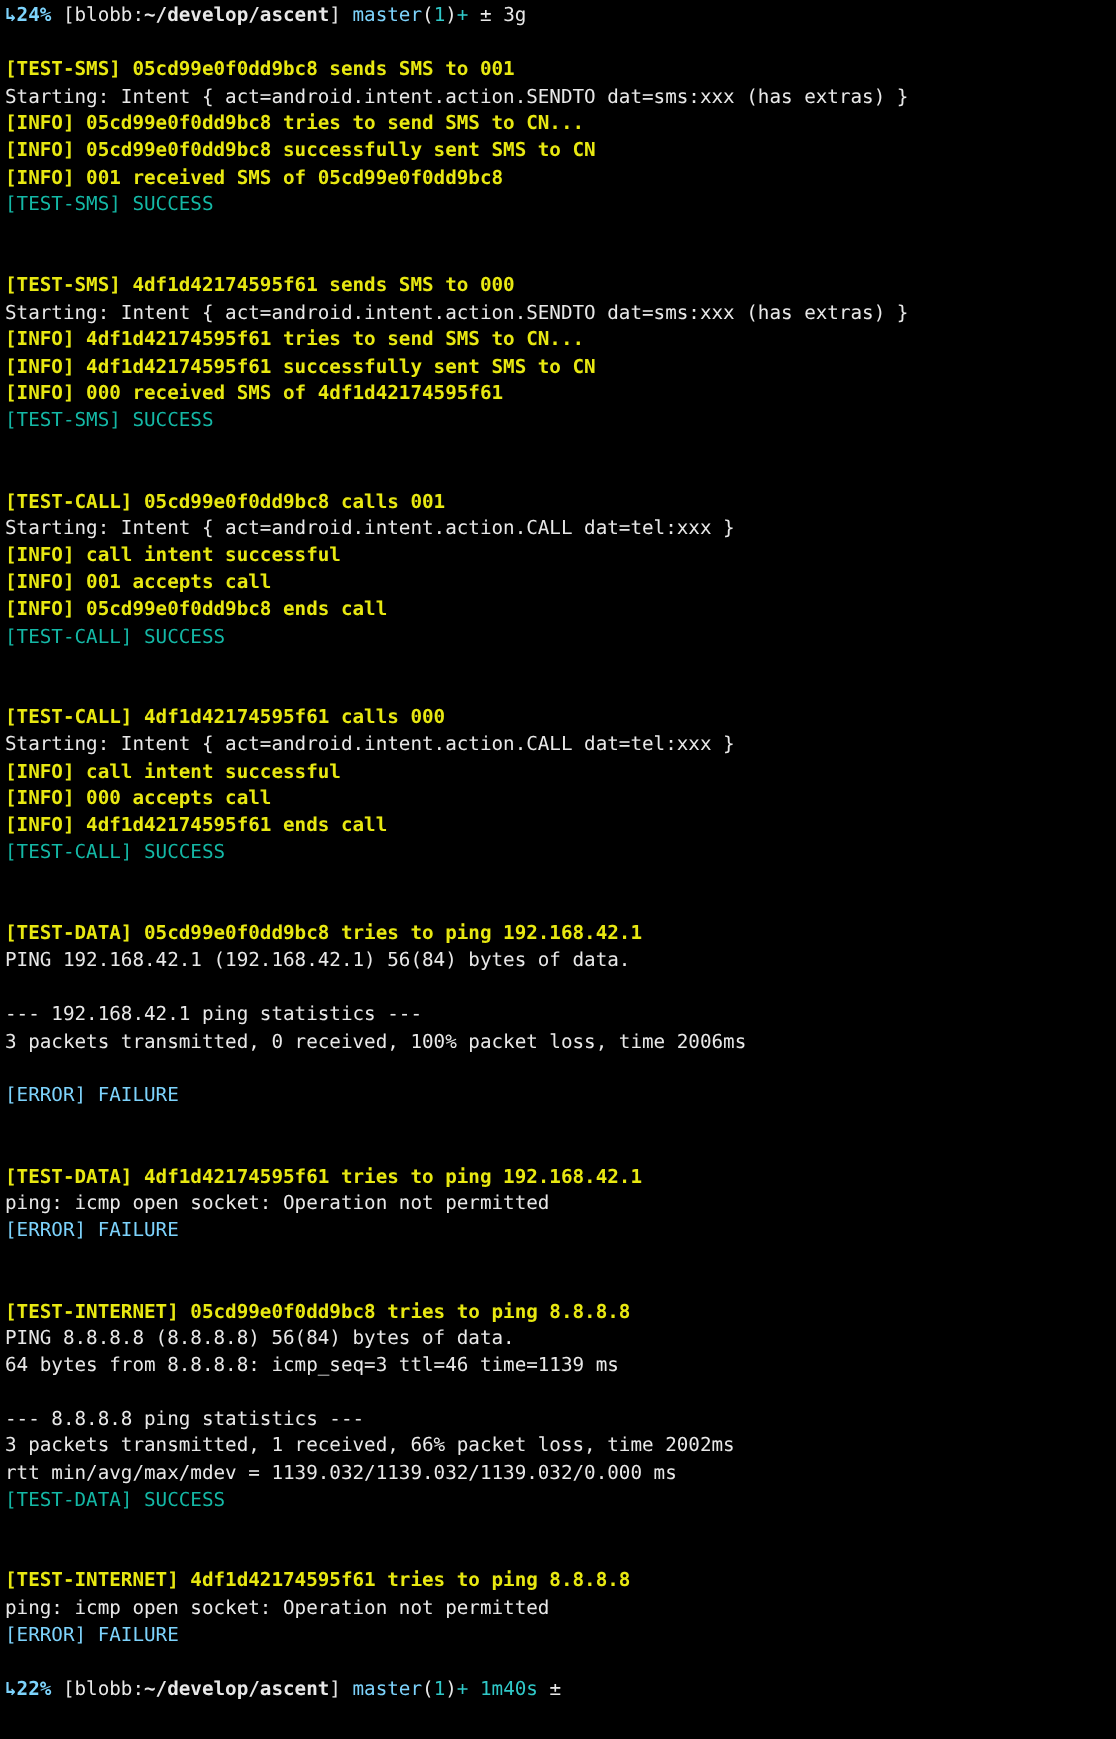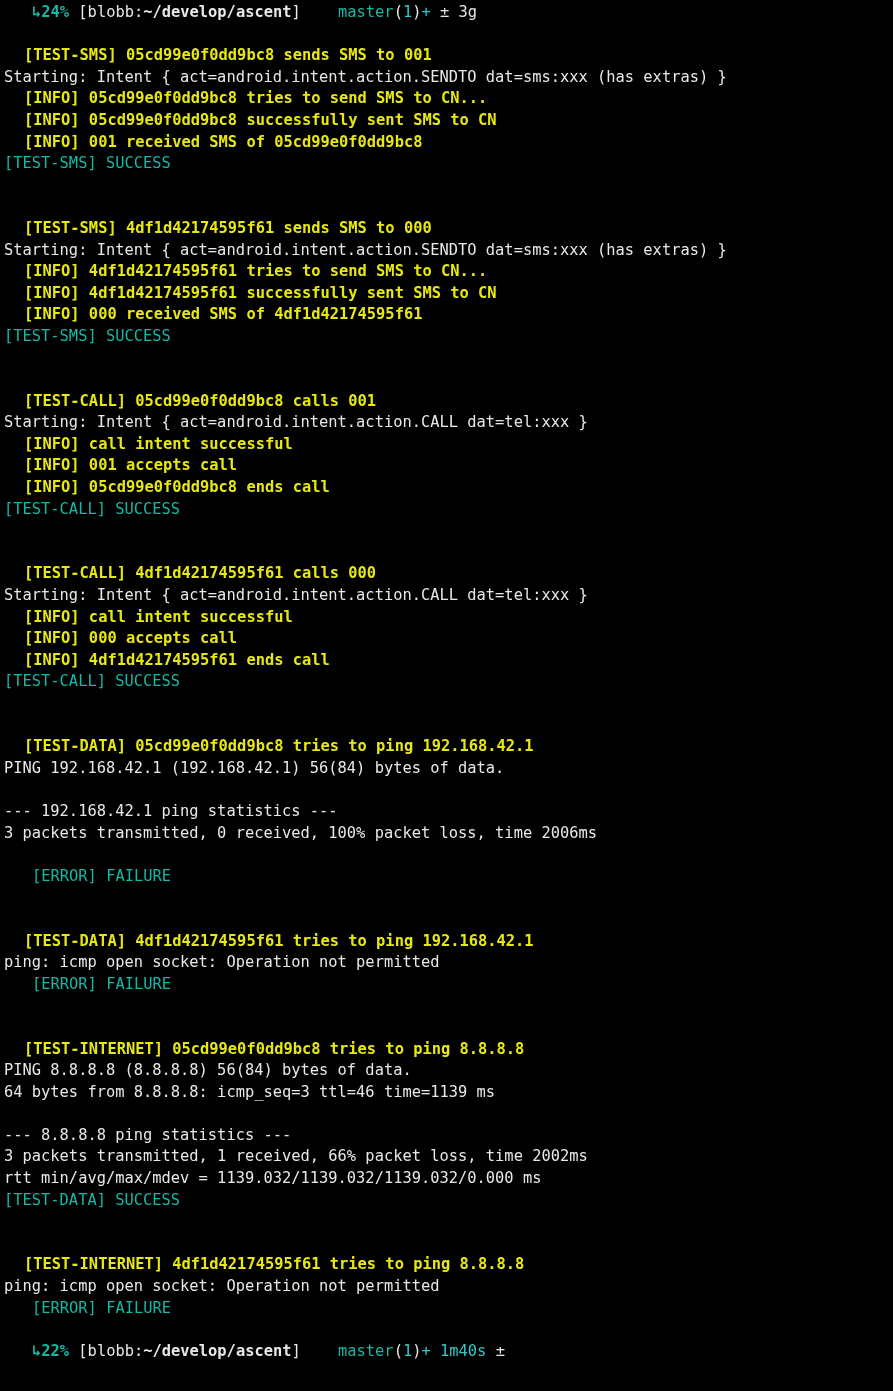--- a/index.html
+++ b/index.html
@@ -13,22 +13,22 @@
   pre.term {
     margin: 0;
     padding: 2px 4px;
     font-family: "DejaVu Sans Mono", "Menlo", "Consolas", monospace;
     font-size: 15.4px;
     line-height: 21.6px;
     color: #e8e8e8;
     white-space: pre;
   }
   .bold   { font-weight: 700; }
-  .red    { color: #14b8a6; margin-left: 28px; }
+  .red    { color: #7dd3fc; }
   .green  { color: #14b8a6; }
-  .yellow { color: #e8e811; margin-left: 20px; }
+  .yellow { color: #e8e811; }
   .white  { color: #e8e8e8; margin-top: 24px; }
   .cyan   { color: #30c8c8; }
 </style>
 </head>
 <body>
 
 <pre class="term" id="terminal"><div><span class="bold red">↳24%</span><span> [blobb:</span><span class="bold white">~/develop/ascent</span><span>] </span><span class="red">master</span><span>(</span><span class="cyan">1</span><span>)</span><span class="cyan">+</span><span> ± 3g</span></div><div>&nbsp;</div><div><span class="bold yellow">[TEST-SMS] 05cd99e0f0dd9bc8 sends SMS to 001</span></div><div><span class="white">Starting: Intent { act=android.intent.action.SENDTO dat=sms:xxx (has extras) }</span></div><div><span class="bold yellow">[INFO] 05cd99e0f0dd9bc8 tries to send SMS to CN...</span></div><div><span class="bold yellow">[INFO] 05cd99e0f0dd9bc8 successfully sent SMS to CN</span></div><div><span class="bold yellow">[INFO] 001 received SMS of 05cd99e0f0dd9bc8</span></div><div><span class="green">[TEST-SMS] SUCCESS</span></div><div>&nbsp;</div><div>&nbsp;</div><div><span class="bold yellow">[TEST-SMS] 4df1d42174595f61 sends SMS to 000</span></div><div><span class="white">Starting: Intent { act=android.intent.action.SENDTO dat=sms:xxx (has extras) }</span></div><div><span class="bold yellow">[INFO] 4df1d42174595f61 tries to send SMS to CN...</span></div><div><span class="bold yellow">[INFO] 4df1d42174595f61 successfully sent SMS to CN</span></div><div><span class="bold yellow">[INFO] 000 received SMS of 4df1d42174595f61</span></div><div><span class="green">[TEST-SMS] SUCCESS</span></div><div>&nbsp;</div><div>&nbsp;</div><div><span class="bold yellow">[TEST-CALL] 05cd99e0f0dd9bc8 calls 001</span></div><div><span class="white">Starting: Intent { act=android.intent.action.CALL dat=tel:xxx }</span></div><div><span class="bold yellow">[INFO] call intent successful</span></div><div><span class="bold yellow">[INFO] 001 accepts call</span></div><div><span class="bold yellow">[INFO] 05cd99e0f0dd9bc8 ends call</span></div><div><span class="green">[TEST-CALL] SUCCESS</span></div><div>&nbsp;</div><div>&nbsp;</div><div><span class="bold yellow">[TEST-CALL] 4df1d42174595f61 calls 000</span></div><div><span class="white">Starting: Intent { act=android.intent.action.CALL dat=tel:xxx }</span></div><div><span class="bold yellow">[INFO] call intent successful</span></div><div><span class="bold yellow">[INFO] 000 accepts call</span></div><div><span class="bold yellow">[INFO] 4df1d42174595f61 ends call</span></div><div><span class="green">[TEST-CALL] SUCCESS</span></div><div>&nbsp;</div><div>&nbsp;</div><div><span class="bold yellow">[TEST-DATA] 05cd99e0f0dd9bc8 tries to ping 192.168.42.1</span></div><div><span class="white">PING 192.168.42.1 (192.168.42.1) 56(84) bytes of data.</span></div><div>&nbsp;</div><div><span class="white">--- 192.168.42.1 ping statistics ---</span></div><div><span class="white">3 packets transmitted, 0 received, 100% packet loss, time 2006ms</span></div><div>&nbsp;</div><div><span class="red">[ERROR] FAILURE</span></div><div>&nbsp;</div><div>&nbsp;</div><div><span class="bold yellow">[TEST-DATA] 4df1d42174595f61 tries to ping 192.168.42.1</span></div><div><span class="white">ping: icmp open socket: Operation not permitted</span></div><div><span class="red">[ERROR] FAILURE</span></div><div>&nbsp;</div><div>&nbsp;</div><div><span class="bold yellow">[TEST-INTERNET] 05cd99e0f0dd9bc8 tries to ping 8.8.8.8</span></div><div><span class="white">PING 8.8.8.8 (8.8.8.8) 56(84) bytes of data.</span></div><div><span class="white">64 bytes from 8.8.8.8: icmp_seq=3 ttl=46 time=1139 ms</span></div><div>&nbsp;</div><div><span class="white">--- 8.8.8.8 ping statistics ---</span></div><div><span class="white">3 packets transmitted, 1 received, 66% packet loss, time 2002ms</span></div><div><span class="white">rtt min/avg/max/mdev = 1139.032/1139.032/1139.032/0.000 ms</span></div><div><span class="green">[TEST-DATA] SUCCESS</span></div><div>&nbsp;</div><div>&nbsp;</div><div><span class="bold yellow">[TEST-INTERNET] 4df1d42174595f61 tries to ping 8.8.8.8</span></div><div><span class="white">ping: icmp open socket: Operation not permitted</span></div><div><span class="red">[ERROR] FAILURE</span></div><div>&nbsp;</div><div><span class="bold red">↳22%</span><span> [blobb:</span><span class="bold white">~/develop/ascent</span><span>] </span><span class="red">master</span><span>(</span><span class="cyan">1</span><span>)</span><span class="cyan">+ 1m40s</span><span> ±</span></div></pre>
 
 </body></html>

